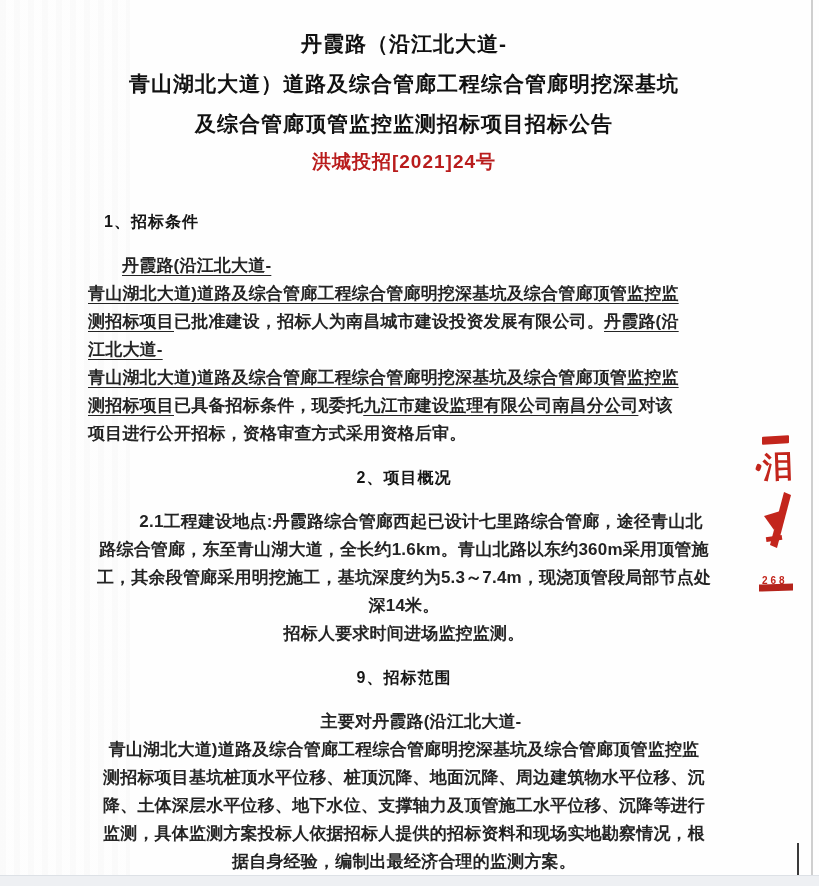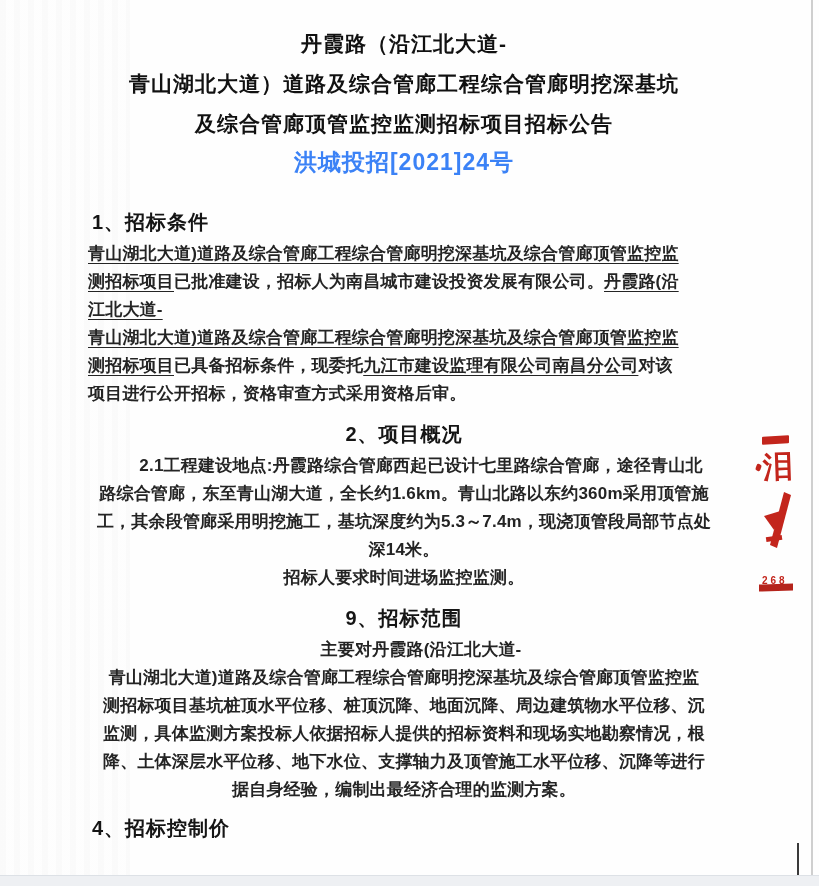--- a/index.html
+++ b/index.html
@@ -13,25 +13,25 @@
     content:"";position:absolute;left:0;top:0;width:130px;height:100%;
     background:repeating-linear-gradient(90deg,#f7f7f7 0 6px,#fdfdfd 6px 14px);
     opacity:.55;pointer-events:none;
   }
   .content{position:relative;padding:24px 99px 0 88px;}
   .title{
     text-align:center;font-weight:800;font-size:21px;line-height:40px;
     color:#111;letter-spacing:1px;
   }
   .docnum{
-    text-align:center;font-size:23px;line-height:36px;font-weight:600;color:#3b82f6;
+    text-align:center;font-size:19px;line-height:36px;font-weight:600;color:#b91c1c;
     letter-spacing:1px;
   }
   .sec-heading{
-    font-size:20px;font-weight:800;color:#151515;line-height:28px;margin:4px;
+    font-size:16px;font-weight:800;color:#151515;line-height:28px;margin:16px;
     letter-spacing:1px;
   }
   .s1{margin-top:28px;} .s2,.s3{margin-top:12px;text-align:center;} .s4{margin-top:10px;}
   .lines{font-size:17px;font-weight:600;color:#242424;}
   .line{line-height:28px;white-space:nowrap;letter-spacing:0.2px;}
   .line.indent{text-indent:34px;}
   .u{text-decoration:underline;text-underline-offset:4px;text-decoration-thickness:1.2px;}
   
   .stamps{position:absolute;left:756px;top:432px;width:62px;height:175px;}
   .stamp-bar{position:absolute;left:6px;top:4px;width:27px;height:8px;background:#c3251c;transform:skewY(-3deg);border-radius:1px;}
@@ -54,20 +54,21 @@
     <div class="title">
       <div>丹霞路（沿江北大道-</div>
       <div>青山湖北大道）道路及综合管廊工程综合管廊明挖深基坑</div>
       <div>及综合管廊顶管监控监测招标项目招标公告</div>
     </div>
     <div class="docnum">洪城投招[2021]24号</div>
 
     <div class="section s1">
       <h3 class="sec-heading">1、招标条件</h3>
       <div class="lines">
+          <div class="line indent"><span class="u">丹霞路(沿江北大道-</span></div>
           <div class="line"><span class="u">青山湖北大道)道路及综合管廊工程综合管廊明挖深基坑及综合管廊顶管监控监</span></div>
           <div class="line"><span class="u">测招标项目</span><span>已批准建设，招标人为南昌城市建设投资发展有限公司。</span><span class="u">丹霞路(沿</span></div>
           <div class="line"><span class="u">江北大道-</span></div>
           <div class="line"><span class="u">青山湖北大道)道路及综合管廊工程综合管廊明挖深基坑及综合管廊顶管监控监</span></div>
           <div class="line"><span class="u">测招标项目</span><span>已具备招标条件，现委托</span><span class="u">九江市建设监理有限公司南昌分公司</span><span>对该</span></div>
           <div class="line"><span>项目进行公开招标，资格审查方式采用资格后审。</span></div>
         </div>
     </div>
 
     <div class="section s2">
@@ -80,22 +81,22 @@
           <div class="line"><span>招标人要求时间进场监控监测。</span></div>
         </div>
     </div>
 
     <div class="section s3">
       <h3 class="sec-heading">9、招标范围</h3>
       <div class="lines">
           <div class="line indent"><span>主要对丹霞路(沿江北大道-</span></div>
           <div class="line"><span>青山湖北大道)道路及综合管廊工程综合管廊明挖深基坑及综合管廊顶管监控监</span></div>
           <div class="line"><span>测招标项目基坑桩顶水平位移、桩顶沉降、地面沉降、周边建筑物水平位移、沉</span></div>
+          <div class="line"><span>降、土体深层水平位移、地下水位、支撑轴力及顶管施工水平位移、沉降等进行</span></div>
           <div class="line"><span>监测，具体监测方案投标人依据招标人提供的招标资料和现场实地勘察情况，根</span></div>
-          <div class="line"><span>降、土体深层水平位移、地下水位、支撑轴力及顶管施工水平位移、沉降等进行</span></div>
           <div class="line"><span>据自身经验，编制出最经济合理的监测方案。</span></div>
         </div>
     </div>
 
     <div class="section s4">
       <h3 class="sec-heading">4、招标控制价</h3>
       <div class="lines"></div>
     </div>
 
   </div>

